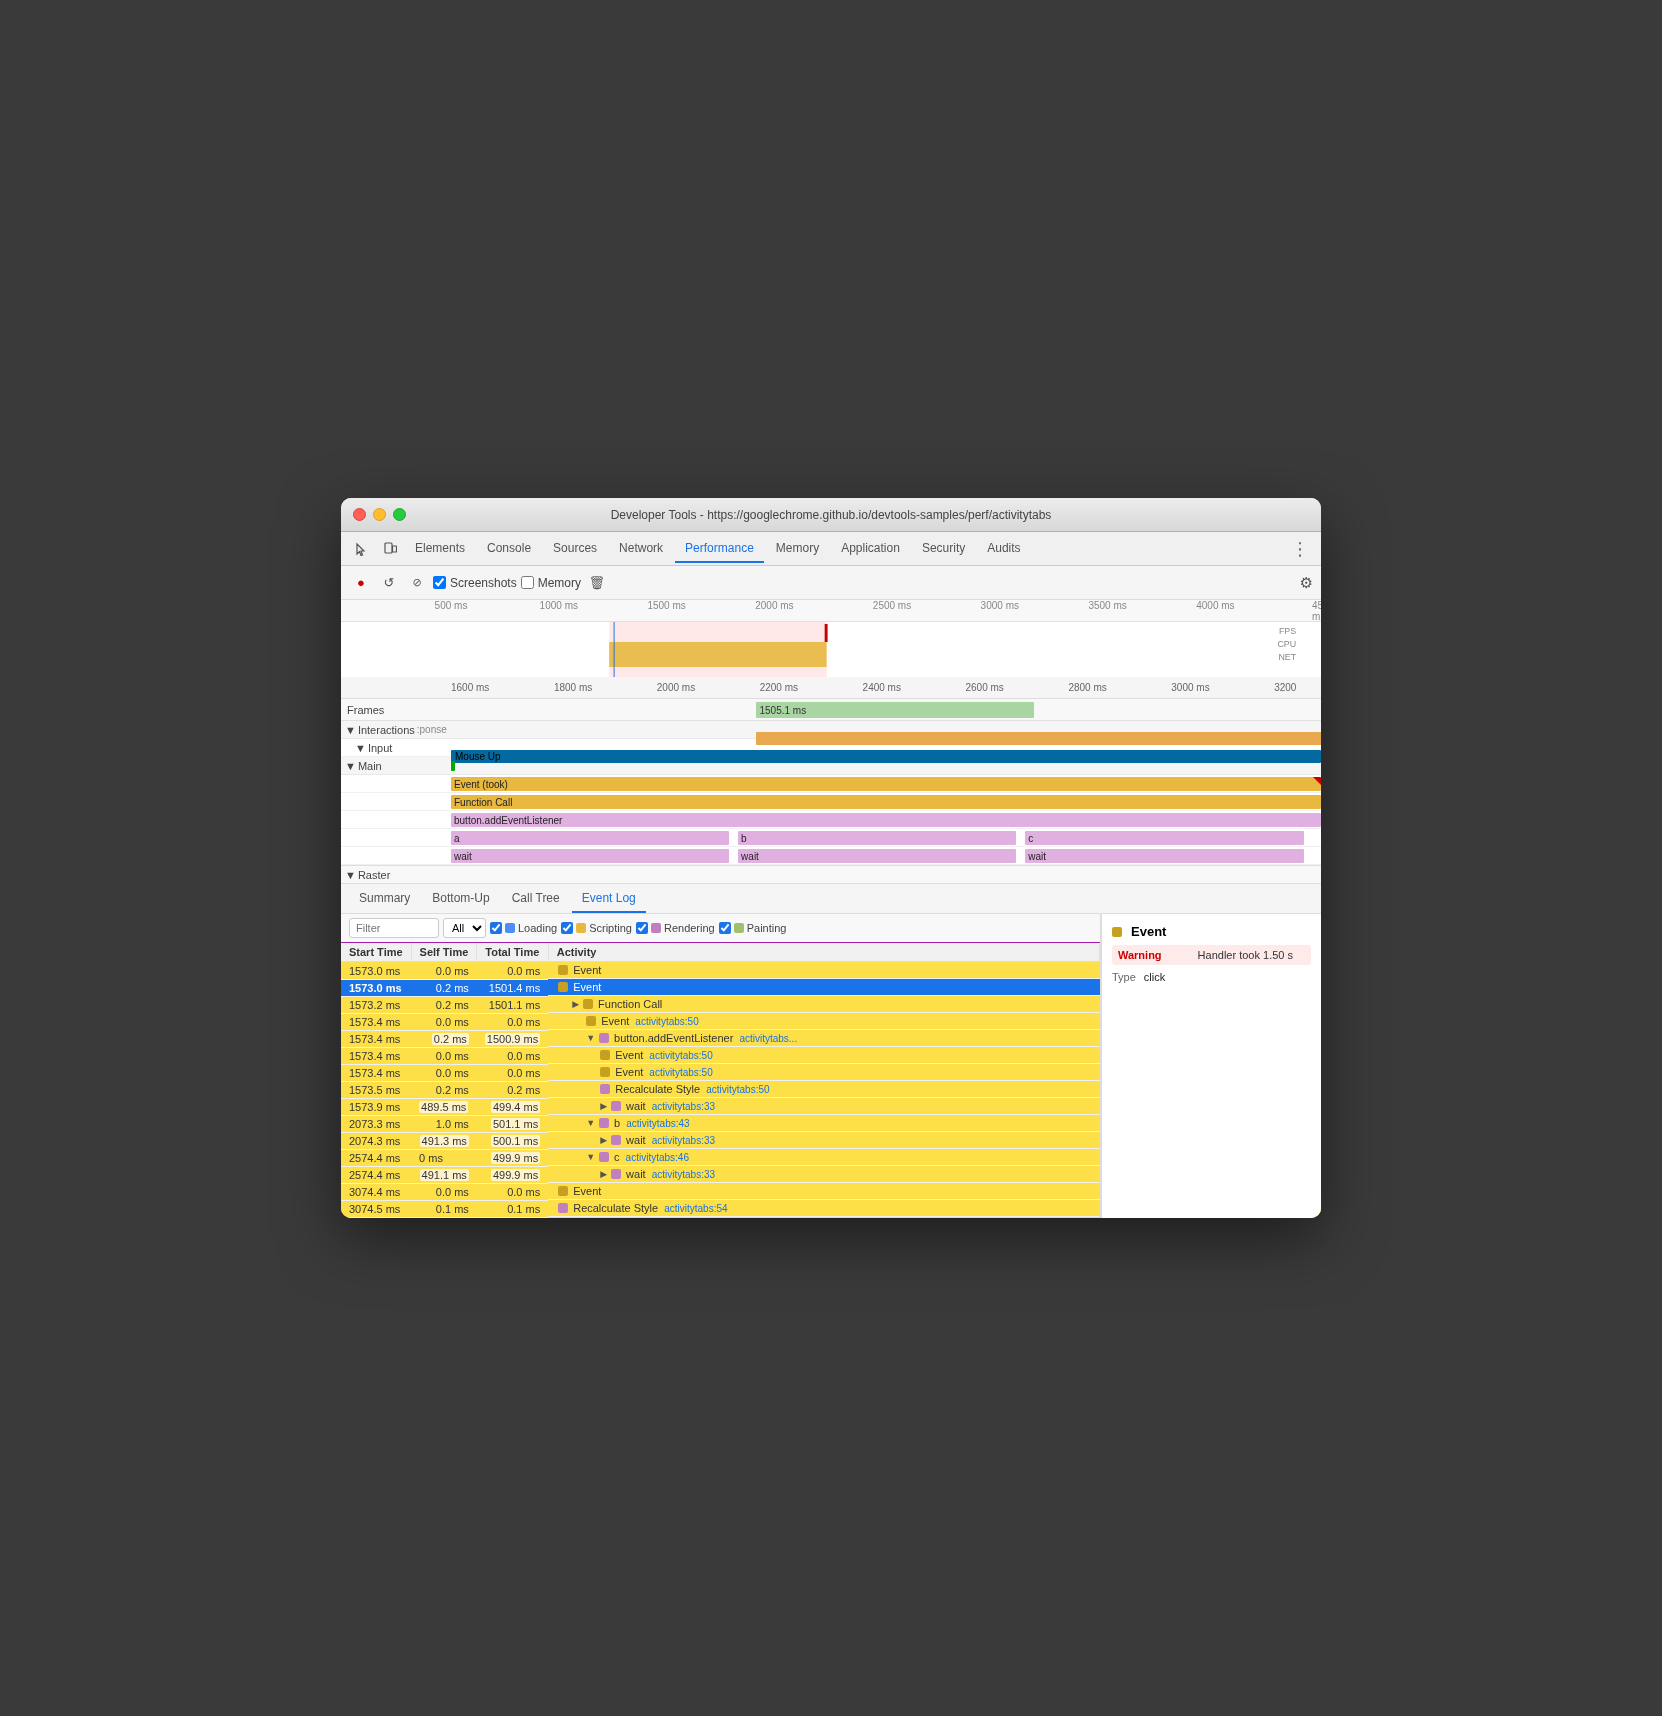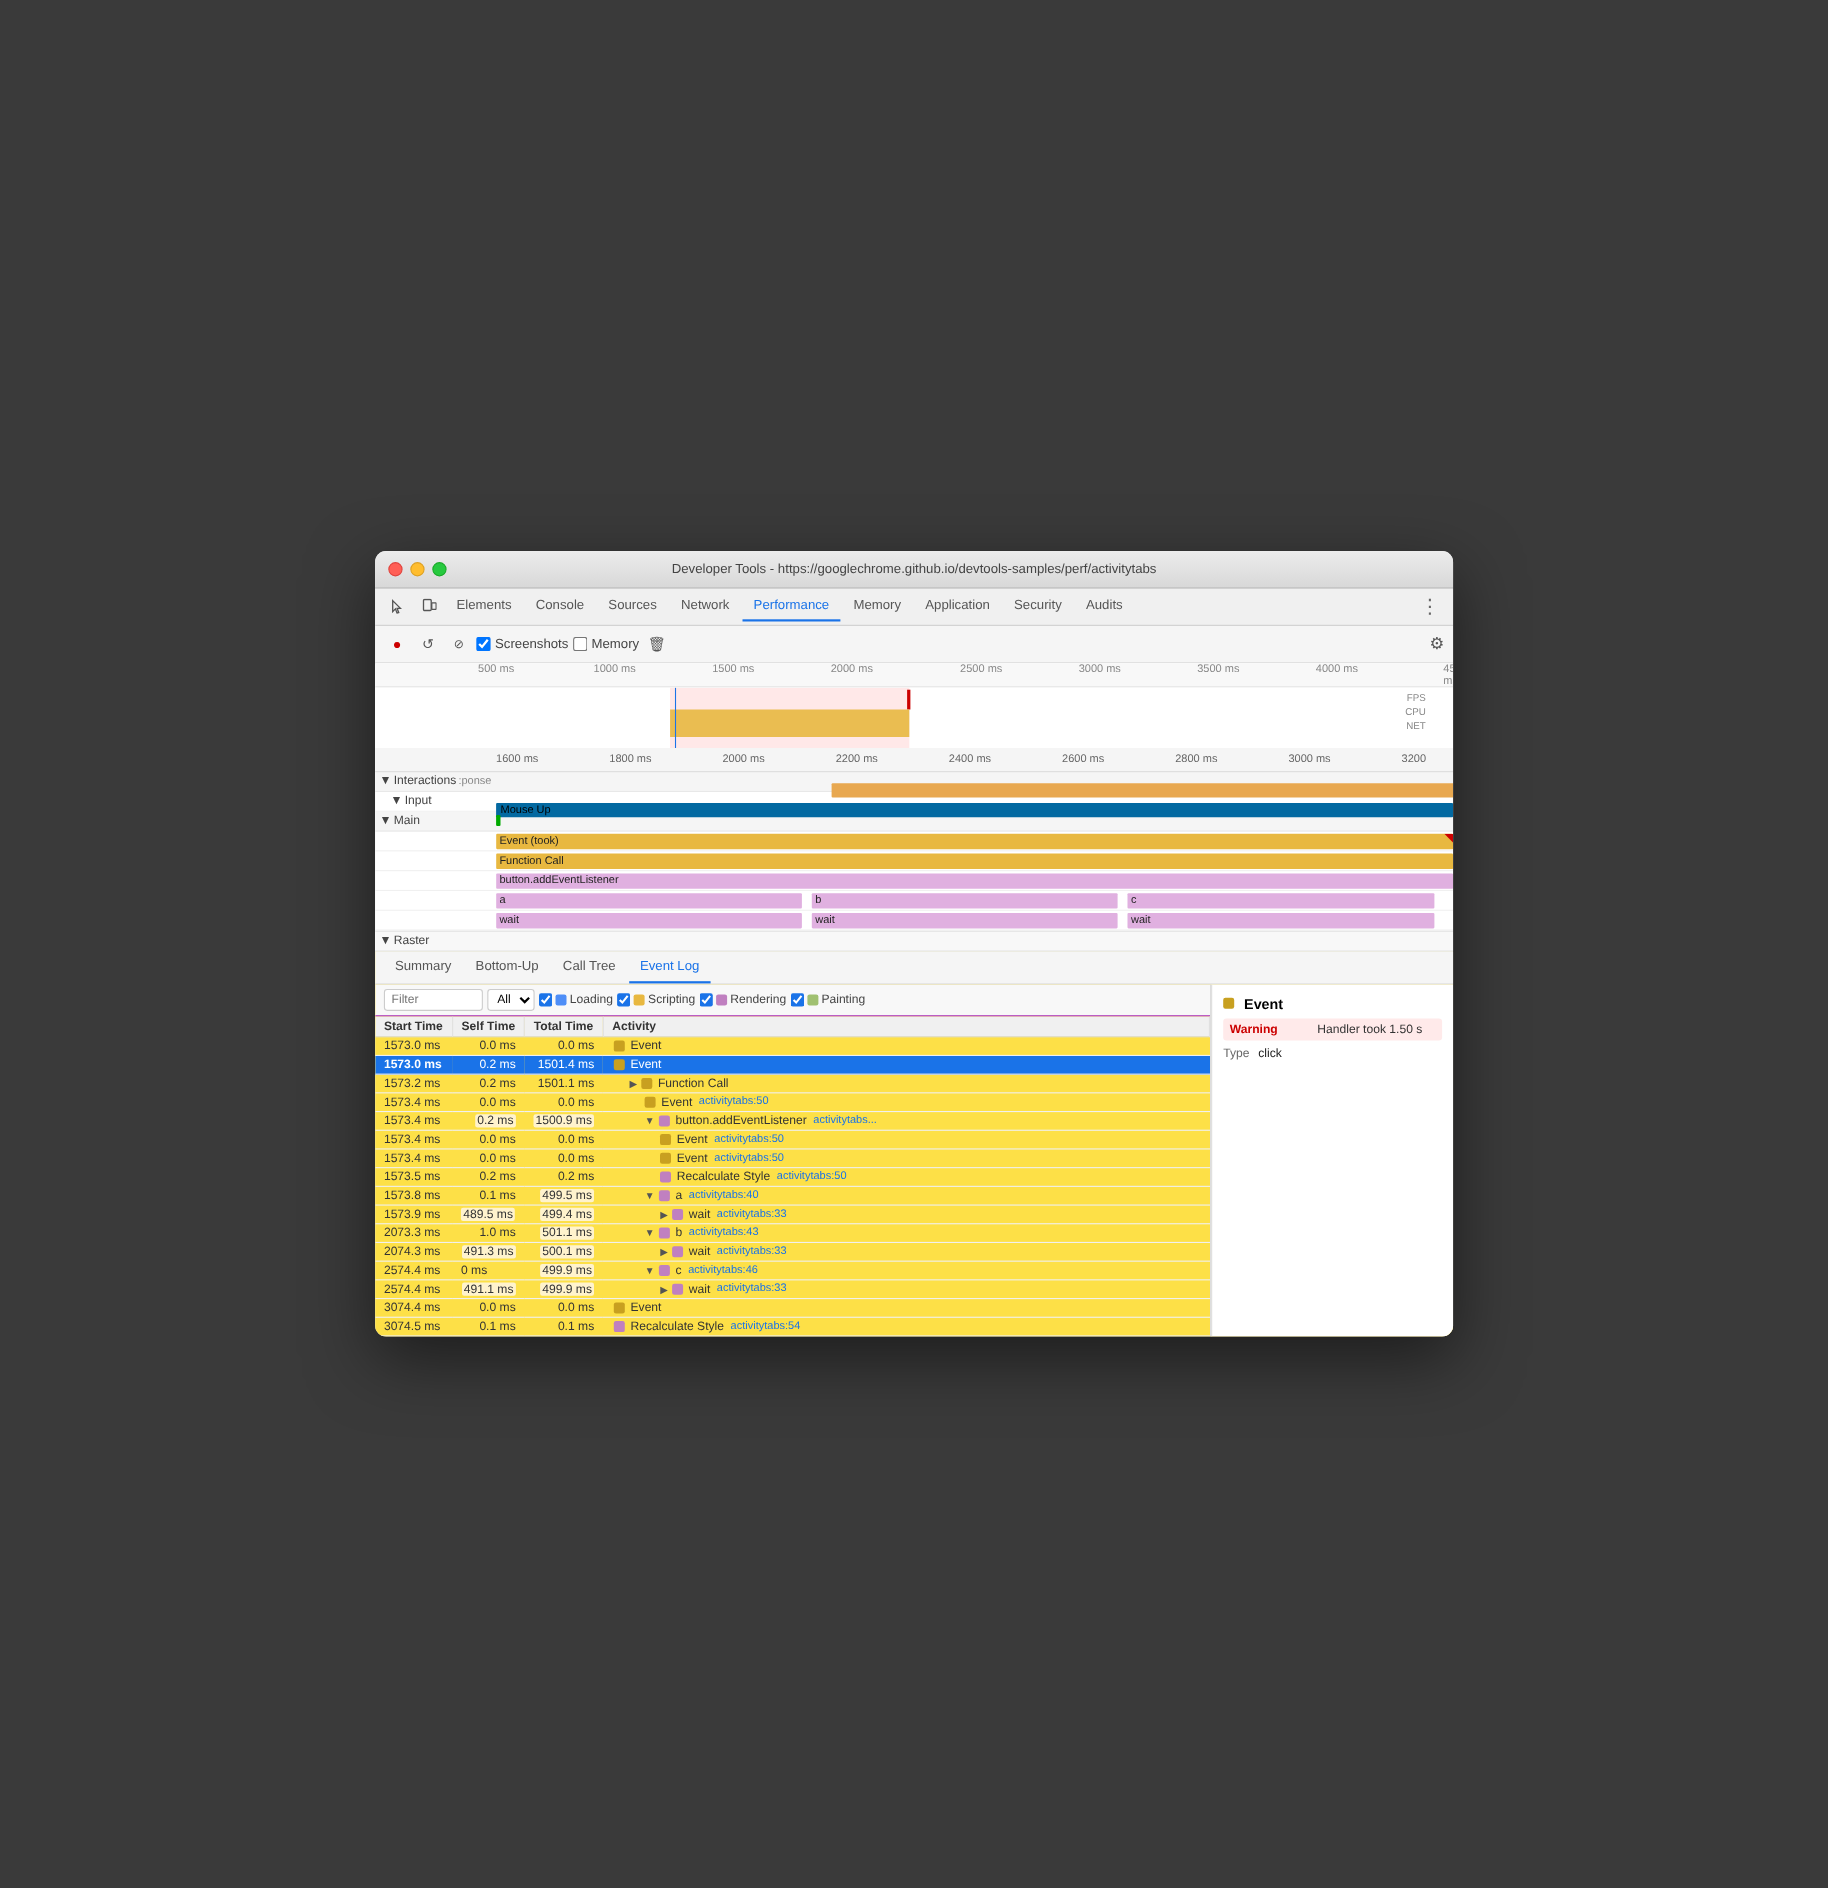--- a/index.html
+++ b/index.html
@@ -447,20 +447,28 @@
       <span style="position:absolute; left:calc(110px + 10.5%); font-size:10px; color:#666;">1800 ms</span>
       <span style="position:absolute; left:calc(110px + 21%); font-size:10px; color:#666;">2000 ms</span>
       <span style="position:absolute; left:calc(110px + 31.5%); font-size:10px; color:#666;">2200 ms</span>
       <span style="position:absolute; left:calc(110px + 42%); font-size:10px; color:#666;">2400 ms</span>
       <span style="position:absolute; left:calc(110px + 52.5%); font-size:10px; color:#666;">2600 ms</span>
       <span style="position:absolute; left:calc(110px + 63%); font-size:10px; color:#666;">2800 ms</span>
       <span style="position:absolute; left:calc(110px + 73.5%); font-size:10px; color:#666;">3000 ms</span>
       <span style="position:absolute; left:calc(110px + 84%); font-size:10px; color:#666;">3200</span>
     </div>
 
+    <div class="frames-row">
+      <div class="frames-label">Frames</div>
+      <div class="frames-track">
+        <div class="frames-bar" style="left:35%; width:32%;">
+          <span>1505.1 ms</span>
+        </div>
+      </div>
+    </div>
 
     <div class="section-header">
       <div class="section-header-label">
         <span>▼</span>
         <span>Interactions</span>
         <span style="color:#888; font-size:10px;">:ponse</span>
       </div>
       <div style="flex:1; position:relative;">
         <div style="position:absolute; left:35%; top:2px; width:67%; height:13px; background:#e8a850; border-radius:1px;"></div>
       </div>
@@ -688,32 +696,20 @@
                   <td style="text-align: right;">0.2 ms</td>
                   <td style="text-align: right;">0.2 ms</td>
                   <td style="display: flex; align-items: center; gap: 2px;">
                     <span style="display: inline-block; width: 42px;"></span>
                     <span class="event-icon" style="background: rgb(192, 128, 192); flex-shrink: 0;"></span>
                     <span style="margin-right: 4px;">Recalculate Style</span>
                     <a href="#" class="activity-link">activitytabs:50</a>
                   </td>
                 </tr>
                 <tr>
-                  <td>1573.8 ms</td>
-                  <td style="text-align: right;">0.1 ms</td>
-                  <td style="text-align: right;"><span class="highlight">499.5 ms</span></td>
-                  <td style="display: flex; align-items: center; gap: 2px;">
-                    <span style="display: inline-block; width: 28px;"></span>
-                    <span style="font-size: 9px; margin-right: 2px; color: rgb(85, 85, 85);">▼</span>
-                    <span class="event-icon" style="background: rgb(192, 128, 192); flex-shrink: 0;"></span>
-                    <span style="margin-right: 4px;">a</span>
-                    <a href="#" class="activity-link">activitytabs:40</a>
-                  </td>
-                </tr>
-                <tr>
                   <td>1573.9 ms</td>
                   <td style="text-align: left;"><span class="highlight">489.5 ms</span></td>
                   <td style="text-align: right;"><span class="highlight">499.4 ms</span></td>
                   <td style="display: flex; align-items: center; gap: 2px;">
                     <span style="display: inline-block; width: 42px;"></span>
                     <span style="font-size: 9px; margin-right: 2px; color: rgb(85, 85, 85);">▶</span>
                     <span class="event-icon" style="background: rgb(192, 128, 192); flex-shrink: 0;"></span>
                     <span style="margin-right: 4px;">wait</span>
                     <a href="#" class="activity-link">activitytabs:33</a>
                   </td>

